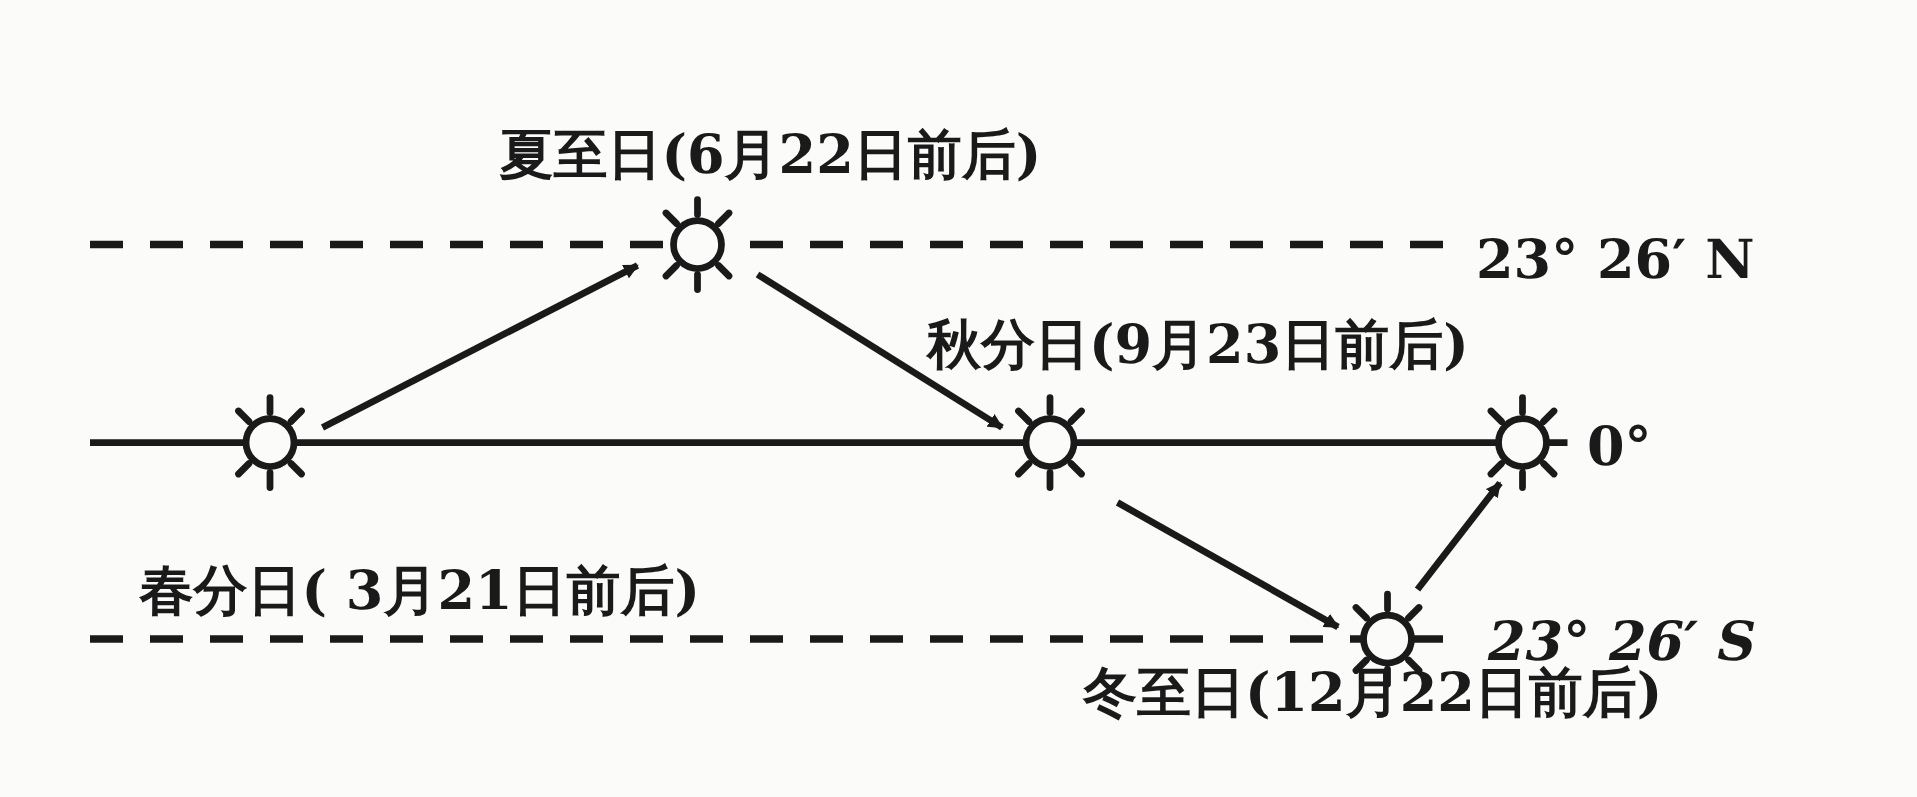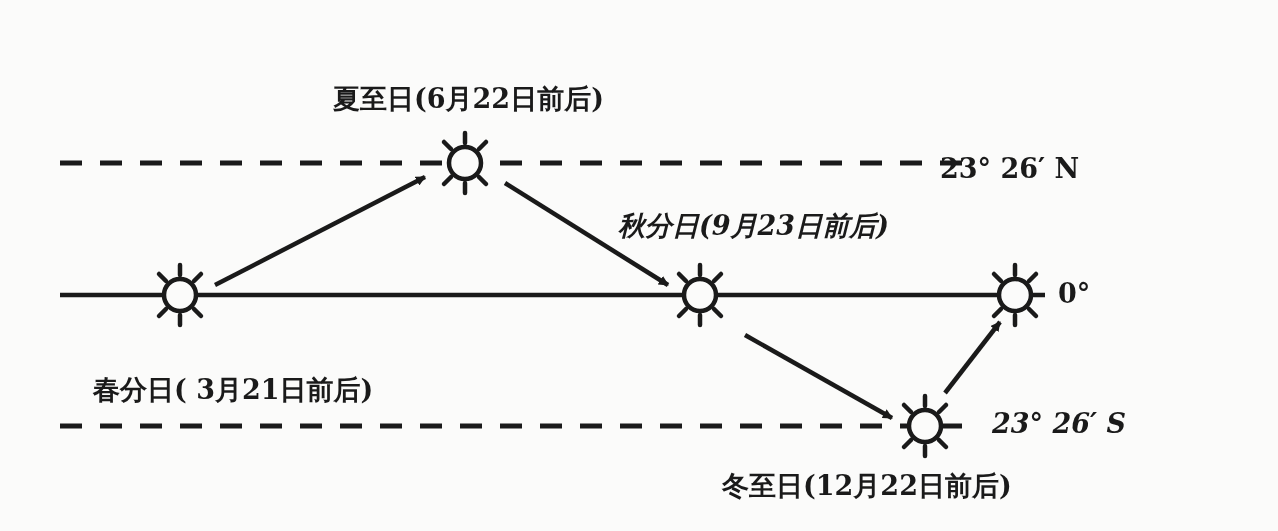--- a/index.html
+++ b/index.html
@@ -1,18 +1,18 @@
 <!DOCTYPE html>
 <html><head>
 <meta charset="utf-8">
 <style>
   html,body{margin:0;padding:0;background:#fbfbfa;}
   .canvas{position:relative;width:1278px;height:531px;overflow:hidden;background:#fbfbfa;}
   svg{position:absolute;left:0;top:0;}
-  .lbl{position:absolute;font-family:"DejaVu Serif","Liberation Serif",serif;font-weight:bold;color:#1a1a1a;font-size:27px;white-space:nowrap;line-height:1;}
+  .lbl{position:absolute;font-family:"DejaVu Serif","Liberation Serif",serif;font-weight:bold;color:#1a1a1a;font-size:36px;white-space:nowrap;line-height:1;}
 </style>
 </head>
 <body>
 
 <div class="canvas">
   <svg width="1278" height="531" viewBox="0 0 1278 531">
     <defs>
       <marker id="ah" markerWidth="10" markerHeight="10" refX="9" refY="5" orient="auto" markerUnits="userSpaceOnUse" viewBox="0 0 10 10">
         <path d="M0,0 L10,5 L0,10 Z" fill="#1a1a1a"></path>
       </marker>
@@ -51,19 +51,19 @@
       </g>
     <g>
         <use href="#sun" x="925" y="426"></use>
       </g>
     <g>
         <use href="#sun" x="1015" y="295"></use>
       </g>
   </svg>
 
   <div class="lbl" style="left:333px;top:85px;">夏至日(6月22日前后)</div>
-  <div class="lbl" style="left:940px;top:155px;">23° 26′ N</div>
-  <div class="lbl" style="left:618px;top:212px;font-style:italic;">秋分日(9月23日前后)</div>
+  <div class="lbl" style="left:984px;top:155px;">23° 26′ N</div>
+  <div class="lbl" style="left:618px;top:212px;">秋分日(9月23日前后)</div>
   <div class="lbl" style="left:1058px;top:280px;">0°</div>
   <div class="lbl" style="left:93px;top:345px;margin-top:31px;">春分日( 3月21日前后)</div>
   <div class="lbl" style="left:992px;top:410px;font-style:italic;">23° 26′ S</div>
-  <div class="lbl" style="left:722px;top:472px;">冬至日(12月22日前后)</div>
+  <div class="lbl" style="left:722px;top:444px;">冬至日(12月22日前后)</div>
 </div>
 
 </body></html>

